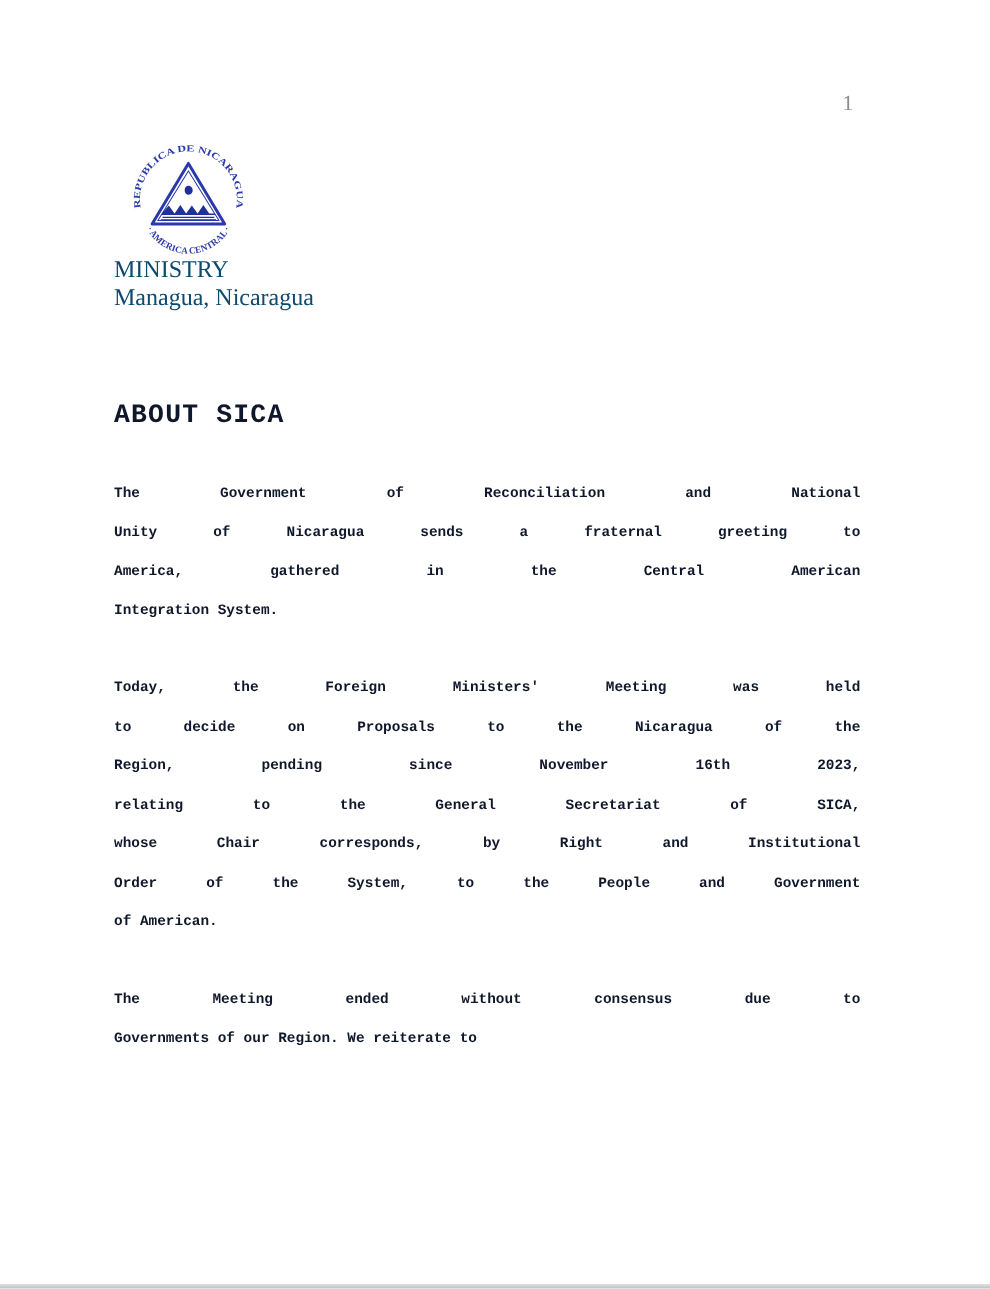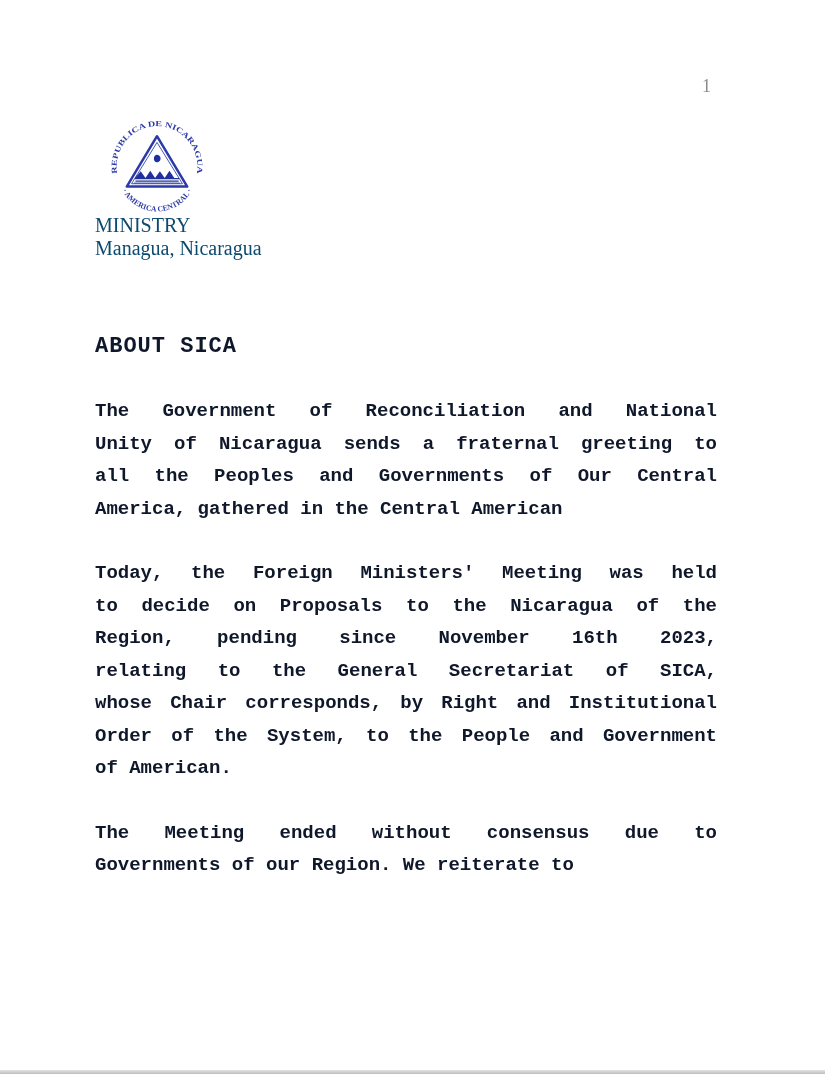--- a/index.html
+++ b/index.html
@@ -50,21 +50,21 @@
     color: #0f172a;
   }
   .doc-heading {
     font-size: 22px;
     letter-spacing: 1px;
     line-height: 33px;
     white-space: nowrap;
   }
   .paragraph {
     margin-top: 32px;
-    font-size: 19px;
+    font-size: 12px;
   }
   .pline {
     line-height: 32.5px;
     text-align: justify;
     text-align-last: justify;
   }
   .pline:last-child {
     text-align-last: left;
   }
   .page-bottom-edge {
@@ -105,22 +105,22 @@
   <div class="letterhead-text">
     <div>MINISTRY</div>
     <div>Managua, Nicaragua</div>
   </div>
 
   <div class="doc-body">
     <div class="doc-heading">ABOUT SICA</div>
     <div class="paragraph">
         <div class="pline">The Government of Reconciliation and National</div>
         <div class="pline">Unity of Nicaragua sends a fraternal greeting to</div>
-        <div class="pline">all the Peoples and Governments of Our Central</div>
         <div class="pline">America, gathered in the Central American</div>
+        <div class="pline">Integration System.</div>
       </div>
     <div class="paragraph">
         <div class="pline">Today, the Foreign Ministers' Meeting was held</div>
         <div class="pline">to decide on Proposals to the Nicaragua of the</div>
         <div class="pline">Region, pending since November 16th 2023,</div>
         <div class="pline">relating to the General Secretariat of SICA,</div>
         <div class="pline">whose Chair corresponds, by Right and Institutional</div>
         <div class="pline">Order of the System, to the People and Government</div>
         <div class="pline">of American.</div>
       </div>

